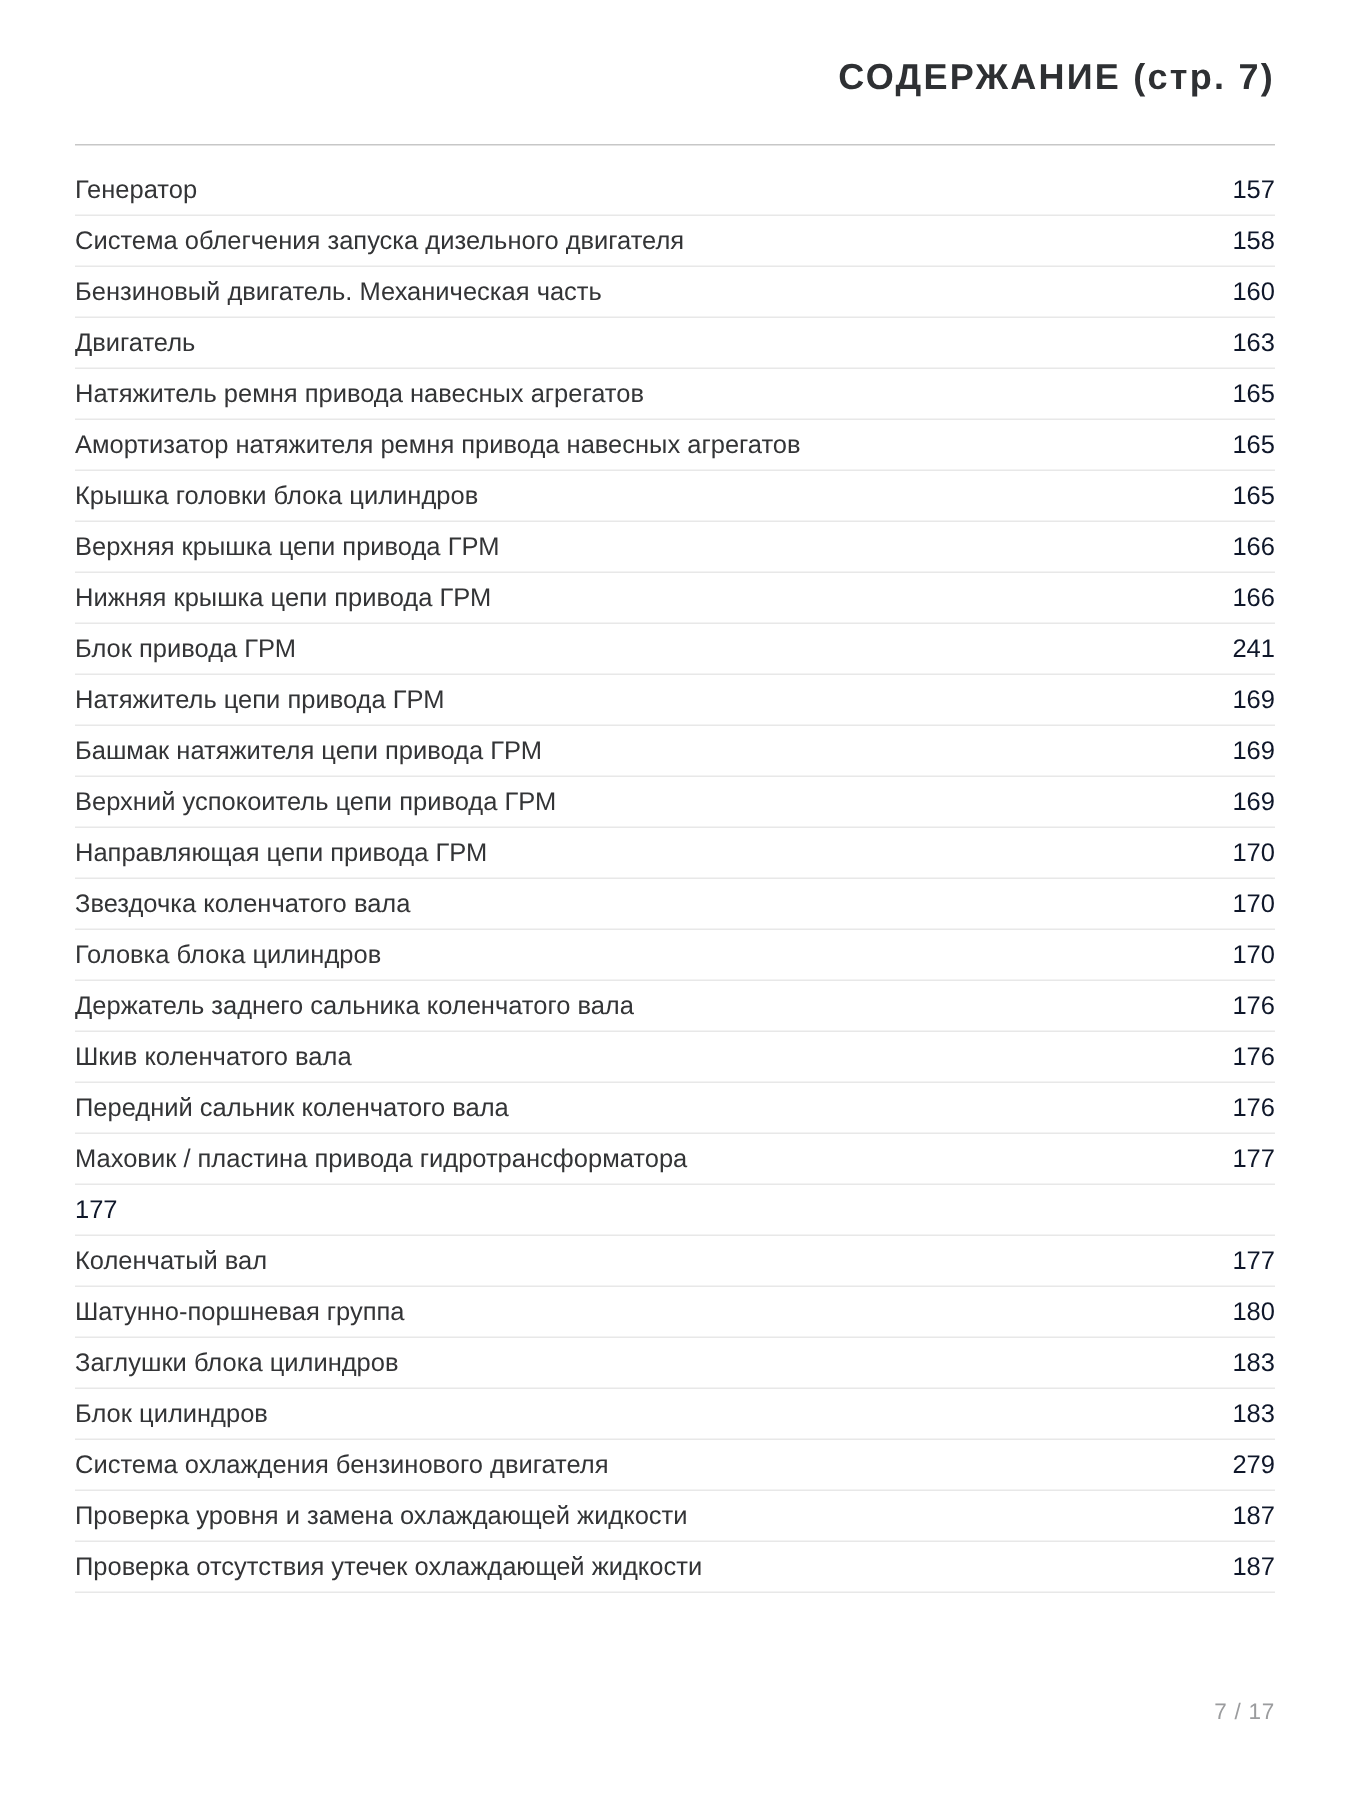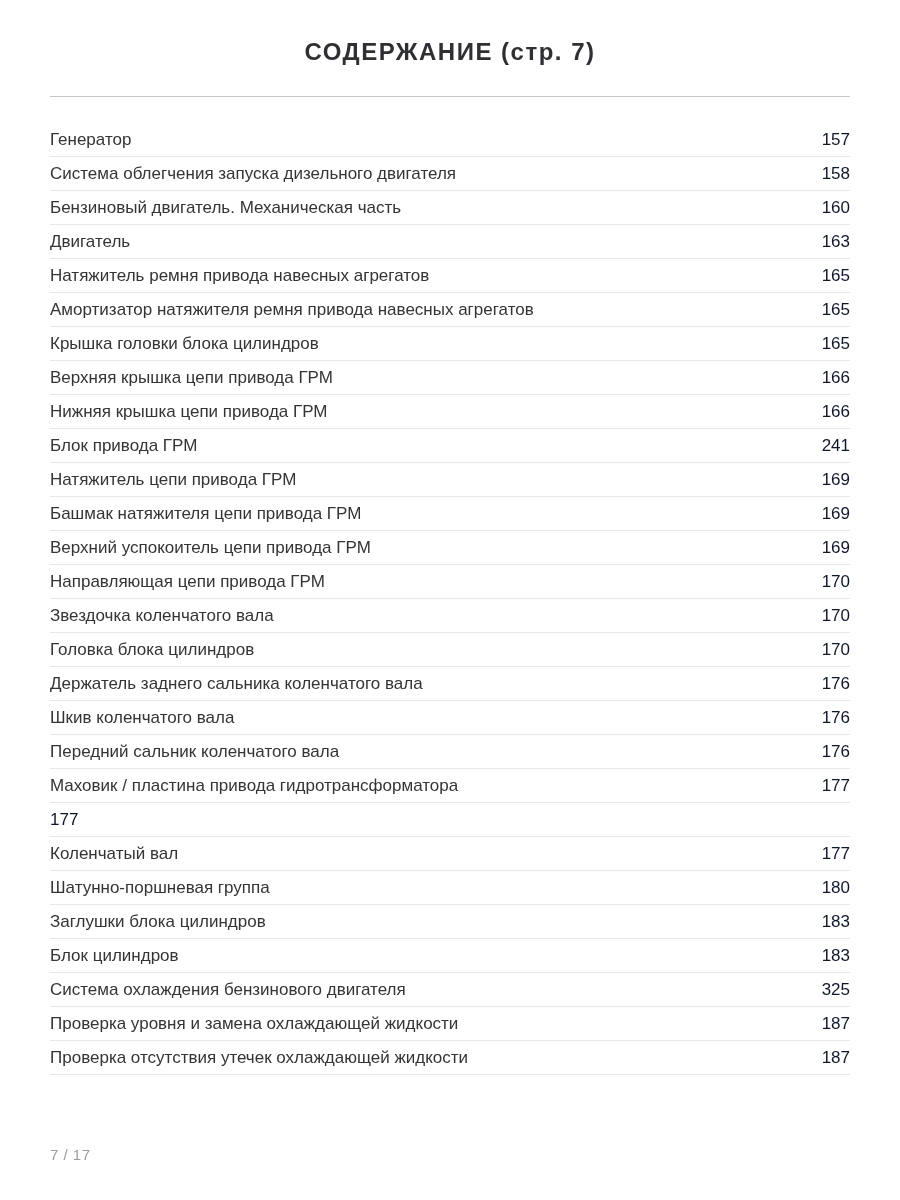--- a/index.html
+++ b/index.html
@@ -15,55 +15,55 @@
     overflow: hidden;
   }
   .page {
     box-sizing: border-box;
     width: 900px;
     height: 1200px;
     padding: 36px 50px 0 50px;
   }
   .title {
     margin: 0;
-    text-align: center;
+    text-align: right;
     font-size: 24px;
     font-weight: bold;
     letter-spacing: 1.5px;
     color: #2e3033;
     line-height: 1.35;
   }
   .divider {
     height: 0;
     border-top: 1px solid #c7c7c7;
     margin-top: 28px;
   }
   .toc {
-    margin-top: 26px;
+    margin-top: 13px;
   }
   .toc-row {
     display: flex;
     justify-content: space-between;
     align-items: center;
     height: 33px;
     border-bottom: 1px solid #e8e8e8;
   }
   .toc-title {
     font-size: 17px;
     color: #333436;
     white-space: nowrap;
   }
   .toc-page {
     font-size: 17px;
     color: #0f172a;
     white-space: nowrap;
   }
   .footer {
     margin-top: 72px;
-    text-align: left;
+    text-align: right;
     font-size: 15px;
     line-height: 16px;
     color: #9b9c9e;
     letter-spacing: 0.5px;
   }
 </style>
 </head>
 <body>
 
 <div class="page">
@@ -164,21 +164,21 @@
       <div class="toc-row">
         <span class="toc-title">Заглушки блока цилиндров</span>
         <span class="toc-page">183</span>
       </div>
       <div class="toc-row">
         <span class="toc-title">Блок цилиндров</span>
         <span class="toc-page">183</span>
       </div>
       <div class="toc-row">
         <span class="toc-title">Система охлаждения бензинового двигателя</span>
-        <span class="toc-page">325</span>
+        <span class="toc-page">279</span>
       </div>
       <div class="toc-row">
         <span class="toc-title">Проверка уровня и замена охлаждающей жидкости</span>
         <span class="toc-page">187</span>
       </div>
       <div class="toc-row">
         <span class="toc-title">Проверка отсутствия утечек охлаждающей жидкости</span>
         <span class="toc-page">187</span>
       </div>
     </div>

